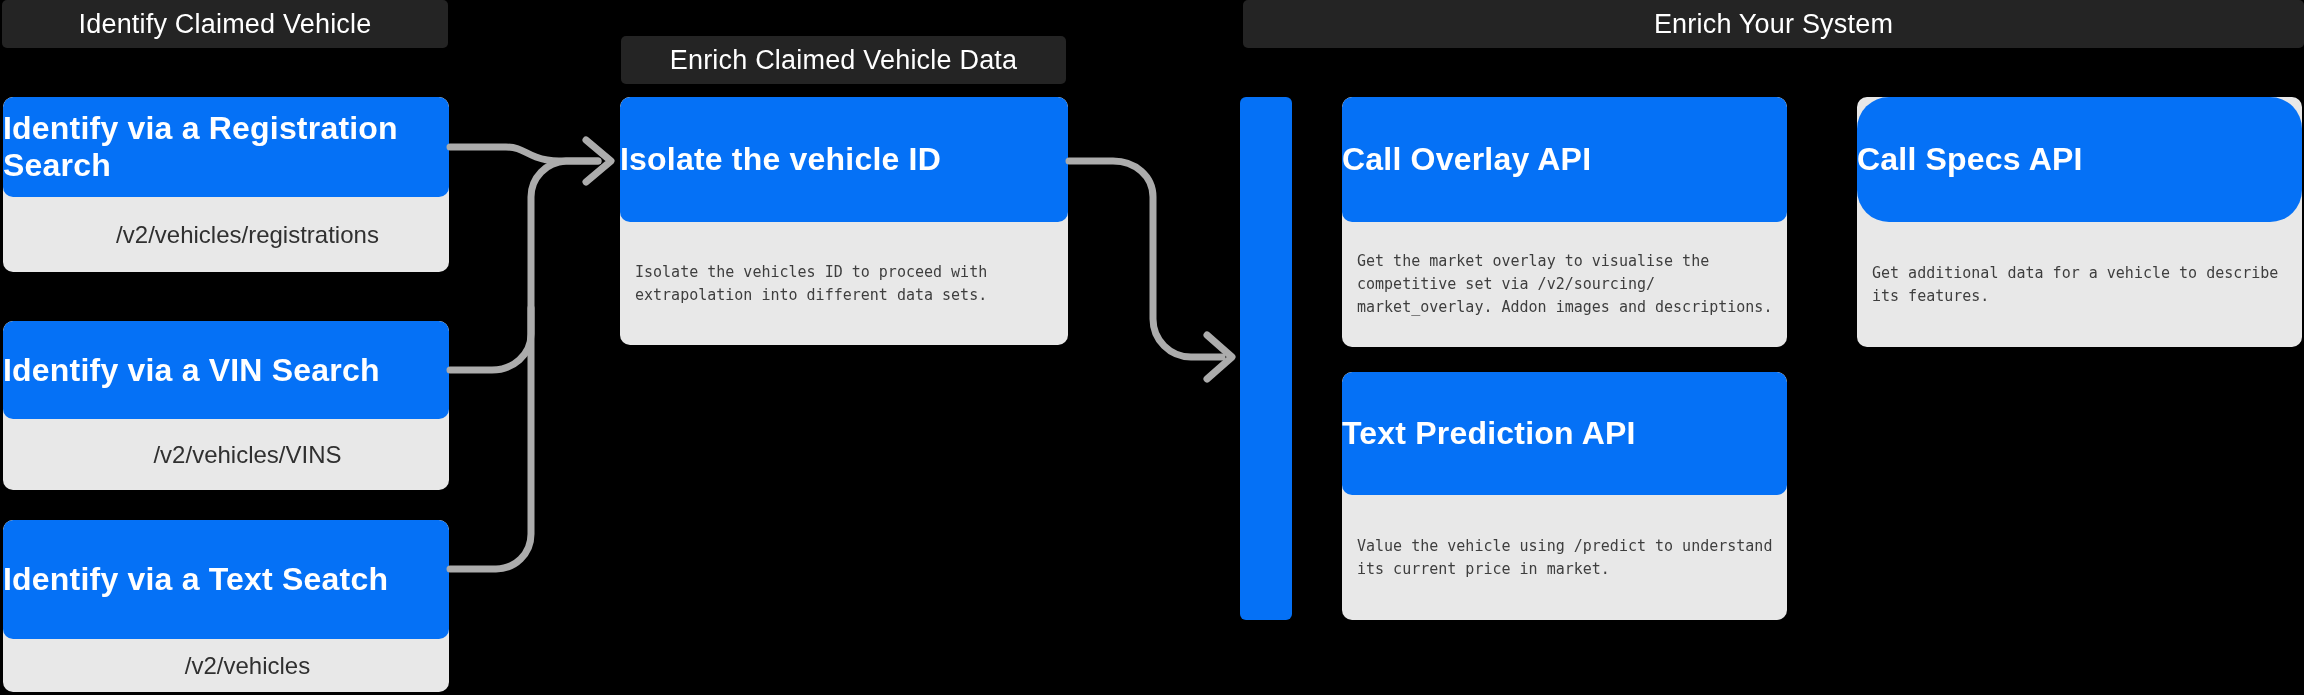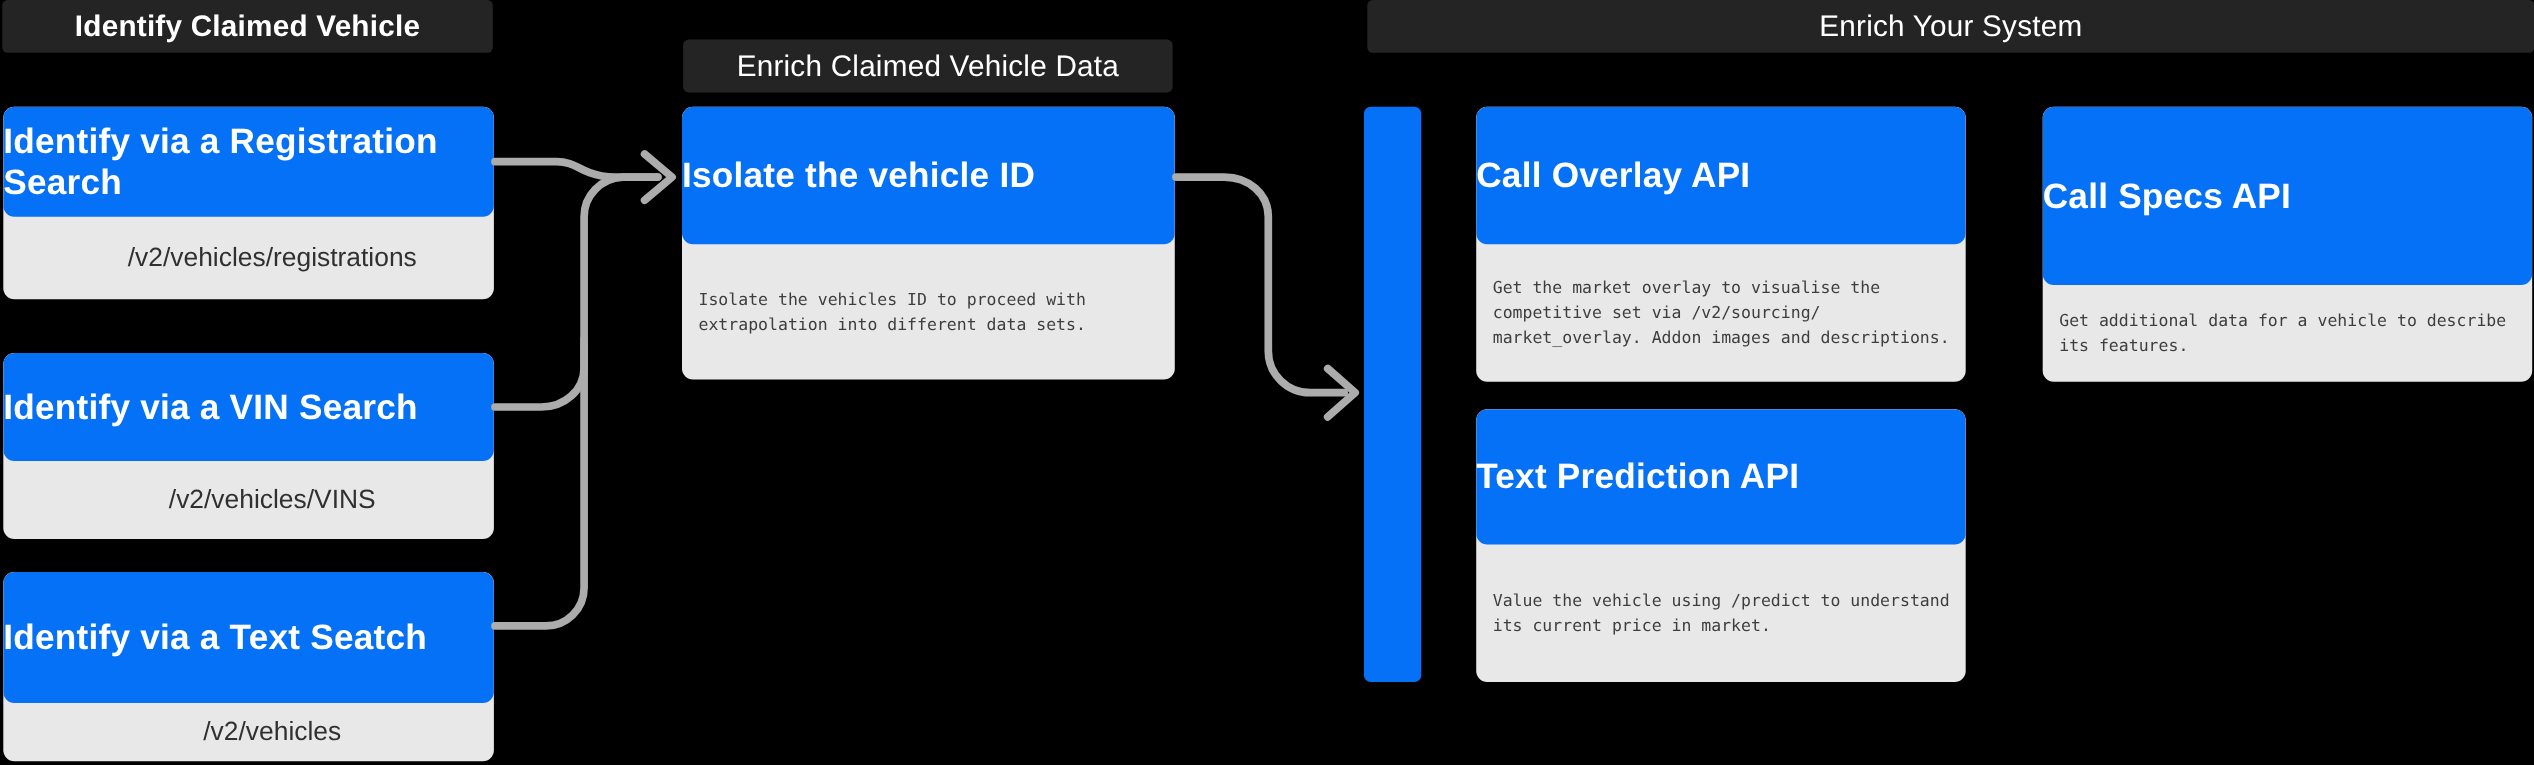--- a/index.html
+++ b/index.html
@@ -54,21 +54,21 @@
   svg.arrows path{
     fill:none;stroke:var(--arrow-gray);stroke-width:7;
     stroke-linecap:round;stroke-linejoin:round;
   }
 </style>
 </head>
 <body>
 
 <div class="canvas">
 
-  <div class="flow-header" style="left:2px;width:446px;font-weight:bold;">
+  <div class="flow-header" style="left:2px;width:446px;">
     <span>Identify Claimed Vehicle</span>
   </div>
   <div class="flow-header" style="left:621px;width:445px;margin-top:36px;">
     <span>Enrich Claimed Vehicle Data</span>
   </div>
   <div class="flow-header" style="left:1243px;width:1061px;">
     <span>Enrich Your System</span>
   </div>
 
   <div class="card" style="left:3px;top:97px;width:446px;height:175px;">
@@ -113,21 +113,21 @@
 
   <div class="card" style="left:1342px;top:372px;width:445px;height:248px;">
     <div class="node" style="height:123px;">
       <span>Text Prediction API</span>
     </div>
     <div class="desc">Value the vehicle using /predict to understand
 its current price in market.</div>
   </div>
 
   <div class="card" style="left:1857px;top:97px;width:445px;height:250px;">
-    <div class="node" style="height:162px;">
+    <div class="node" style="height:125px;border-radius:32px;">
       <span>Call Specs API</span>
     </div>
     <div class="desc">Get additional data for a vehicle to describe
 its features.</div>
   </div>
 
   <svg class="arrows" width="2304" height="695" viewBox="0 0 2304 695">
     <path d="M450 147 H506 C520 147 525 153 536 157 C544 160 551 161 559 161 H598"></path>
     <path d="M450 370 H492 C513 370 531 355 531 334 V308"></path>
     <path d="M450 569 H496 C515 569 531 554 531 534 V197 C531 178 546 162 566 161 H598"></path>

